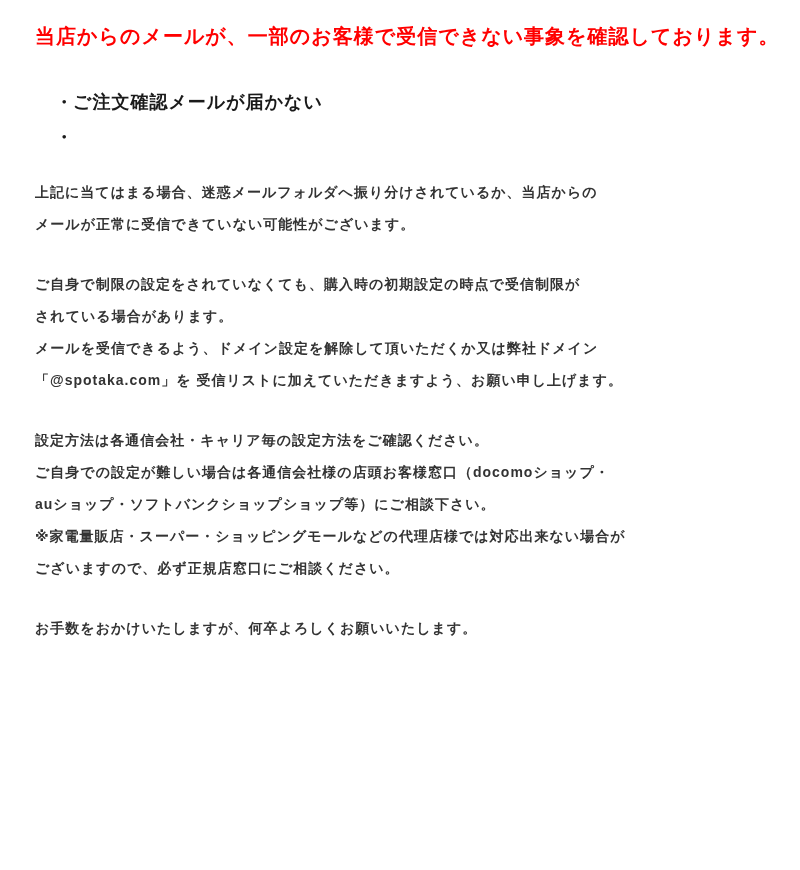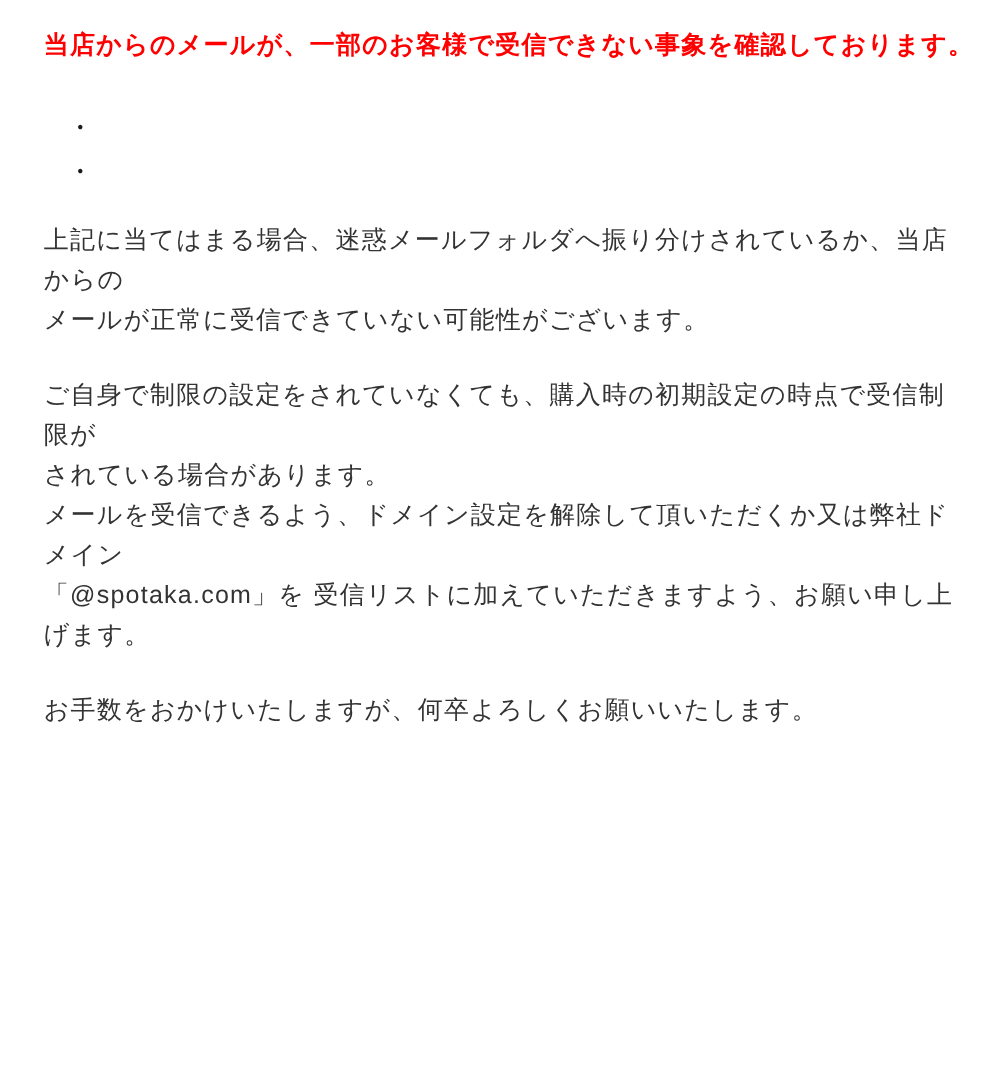--- a/index.html
+++ b/index.html
@@ -44,48 +44,55 @@
   ul.bullet-list li .marker {
     flex: none;
     width: 18px;
   }
   .paragraphs {
     margin-top: 29px;
   }
   .paragraphs p {
     margin: 0 0 28px 0;
     color: #333333;
-    font-size: 20px;
+    font-size: 14px;
     line-height: 32px;
     letter-spacing: 1px;
     white-space: pre-line;
+    font-weight: bold;
   }
   .paragraphs p:last-child {
     margin-bottom: 0;
   }
 </style>
 </head>
 <body>
 
 <div class="page">
 
   <h1 class="notice-title">当店からのメールが、一部のお客様で受信できない事象を確認しております。</h1>
 
   <ul class="bullet-list">
     <li>
       <span class="marker">・</span>
+      <span>ご注文確認メールが届かない</span>
     </li>
     <li>
       <span class="marker">・</span>
     </li>
   </ul>
 
   <div class="paragraphs">
     <p>上記に当てはまる場合、迷惑メールフォルダへ振り分けされているか、当店からの
 メールが正常に受信できていない可能性がございます。</p>
     <p>ご自身で制限の設定をされていなくても、購入時の初期設定の時点で受信制限が
 されている場合があります。
 メールを受信できるよう、ドメイン設定を解除して頂いただくか又は弊社ドメイン
 「@spotaka.com」を 受信リストに加えていただきますよう、お願い申し上げます。</p>
+    <p>設定方法は各通信会社・キャリア毎の設定方法をご確認ください。
+ご自身での設定が難しい場合は各通信会社様の店頭お客様窓口（docomoショップ・
+auショップ・ソフトバンクショップショップ等）にご相談下さい。
+※家電量販店・スーパー・ショッピングモールなどの代理店様では対応出来ない場合が
+ございますので、必ず正規店窓口にご相談ください。</p>
     <p>お手数をおかけいたしますが、何卒よろしくお願いいたします。</p>
   </div>
 
 </div>
 
 </body></html>

